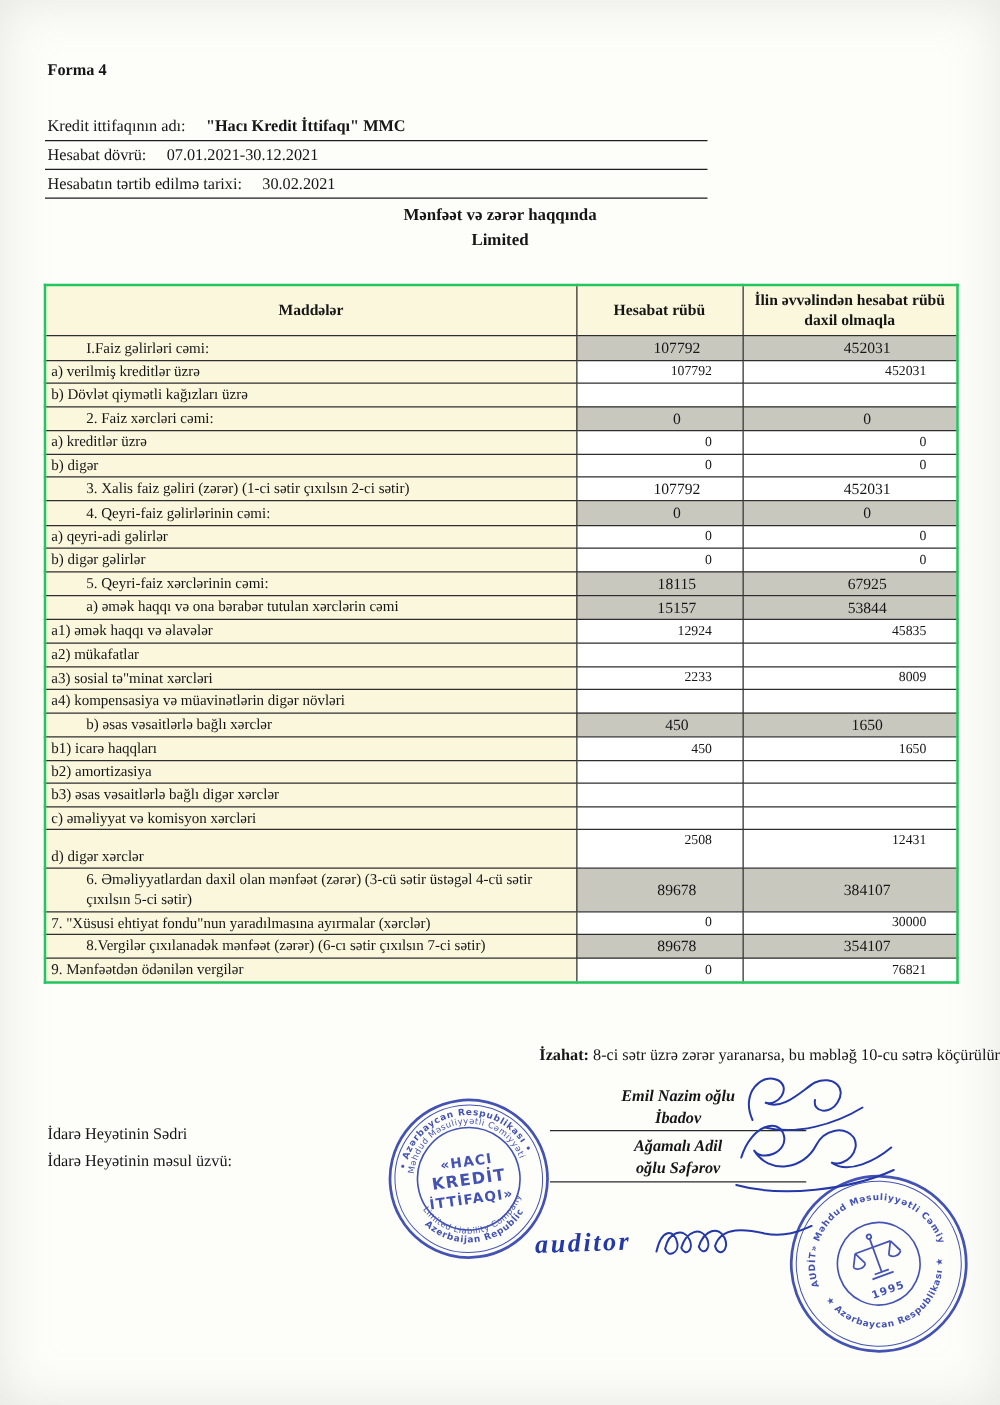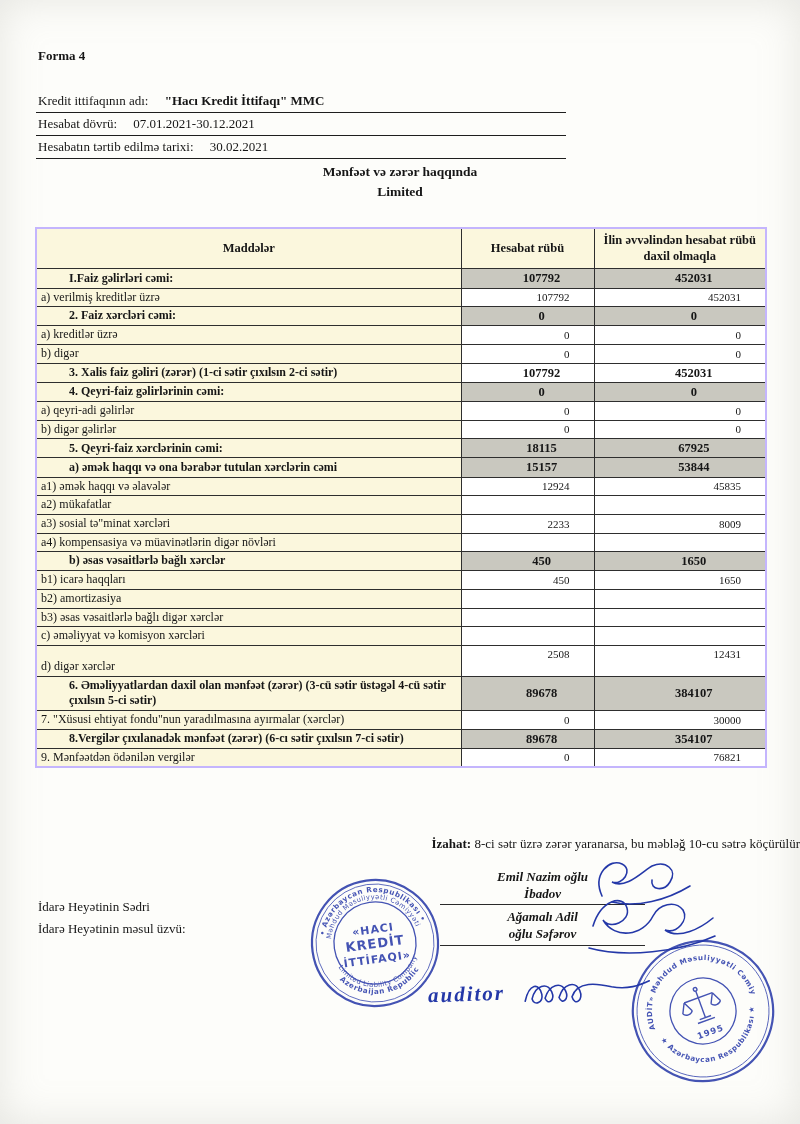--- a/index.html
+++ b/index.html
@@ -14,29 +14,29 @@
   .field-row{ border-bottom:1.5px solid #1e1e1e; padding:3px 0 3px 2px; font-size:13px; white-space:nowrap; }
   .f-value{ margin-left:13px; }
   .strong{ font-weight:bold; }
 
   .doc-title{ position:absolute; left:0; top:162px; width:100%; text-align:center;
               font-size:13.5px; font-weight:bold; line-height:1.5; }
 
   .manat{ position:absolute; top:206px; right:112px; font-size:12px; font-style:italic;margin-top:24px; }
 
   table.report{ position:absolute; left:35px; top:227px; width:730px; border-collapse:collapse;
-                border:2px solid #c4b5fd; table-layout:fixed; }
+                border:2px solid #22c55e; table-layout:fixed; }
   table.report col.w1{ width:425px; } table.report col.w2{ width:133px; } table.report col.w3{ width:172px; }
   table.report th, table.report td{ border:1px solid #2e2e2e; vertical-align:middle; }
   table.report th{ background:#fbf7dd; font-size:12.5px; font-weight:bold; text-align:center; padding:4px 3px; line-height:1.25; }
   td.c-label{ background:#fbf7dd; font-size:12px; padding:1px 3px 1px 4px; line-height:1.3; }
   td.c-num{ background:#ffffff; font-size:12.5px; text-align:center; padding:1px 4px; line-height:1.3; }
   td.c-num.small{ font-size:11px; text-align:right; padding-right:24px; }
   td.c-num.shade{ background:#c9c8bf; }
-  tr.bold td{ font-weight:bold;padding-left:32px; }
+  tr.bold td{ font-weight:normal;padding-left:32px; }
   tr.tall td{ height:31px; }
   tr.tall td.c-label{ vertical-align:bottom; }
   tr.tall td.c-num{ vertical-align:top; }
 
   .izahat{ position:absolute; left:0; top:836px; width:100%; text-align:right; font-size:13px; }
 
   .sig-left{ position:absolute; left:38px; top:896px; font-size:13px; line-height:1.7; }
   .sig-names{ position:absolute; left:440px; top:869px; width:205px; text-align:center;
               font-size:13px; font-style:italic; font-weight:bold; line-height:1.28; }
   .sig-underline{ border-bottom:1.2px solid #2a2a2a; height:3px; margin-bottom:4px; }
@@ -98,20 +98,25 @@
         <tr class="bold">
           <td class="c-label">I.Faiz gəlirləri cəmi:</td>
           <td class="c-num shade">107792</td>
           <td class="c-num shade">452031</td>
         </tr>
         <tr>
           <td class="c-label">a) verilmiş kreditlər üzrə</td>
           <td class="c-num small">107792</td>
           <td class="c-num small">452031</td>
         </tr>
+        <tr>
+          <td class="c-label">b)  Dövlət qiymətli kağızları üzrə</td>
+          <td class="c-num small"></td>
+          <td class="c-num small"></td>
+        </tr>
         <tr class="bold">
           <td class="c-label">2.  Faiz xərcləri cəmi:</td>
           <td class="c-num shade">0</td>
           <td class="c-num shade">0</td>
         </tr>
         <tr>
           <td class="c-label">a) kreditlər üzrə</td>
           <td class="c-num small">0</td>
           <td class="c-num small">0</td>
         </tr>

